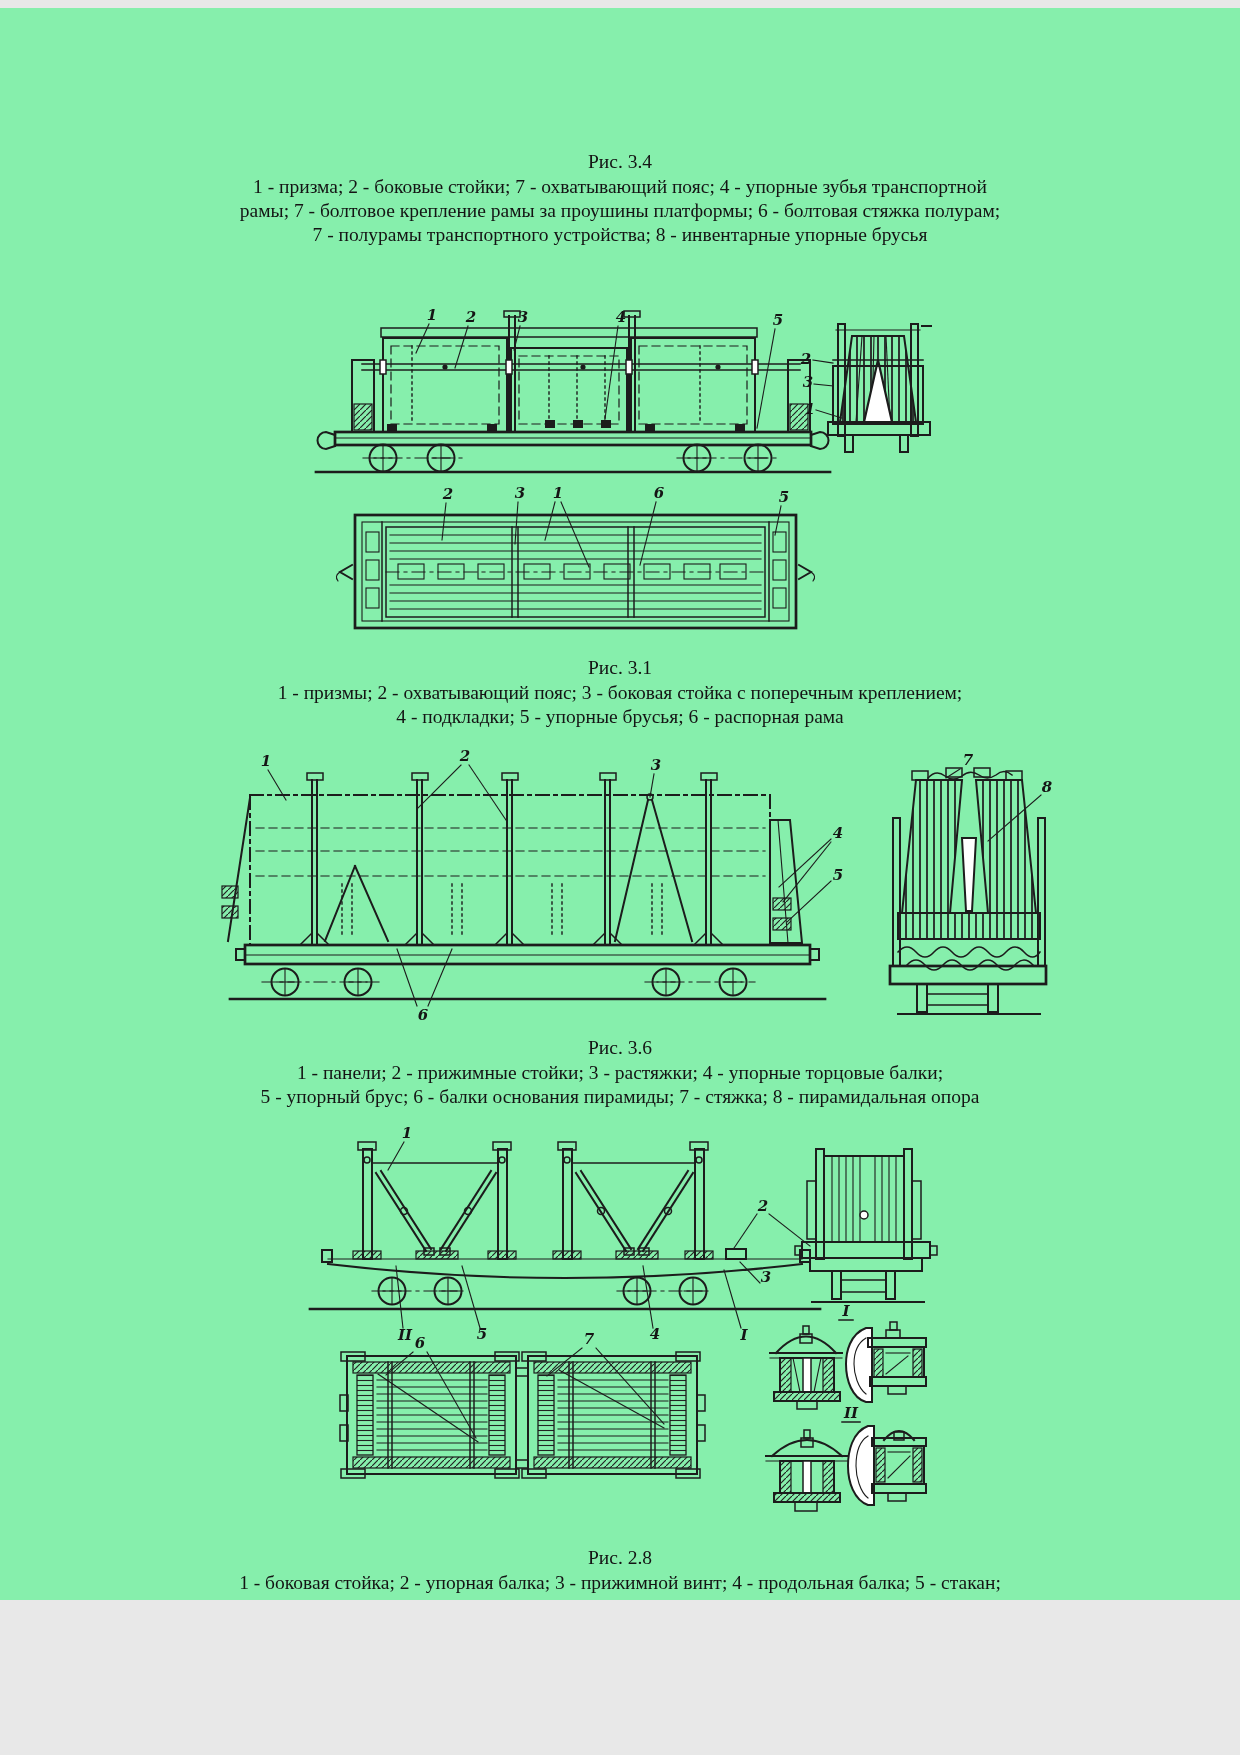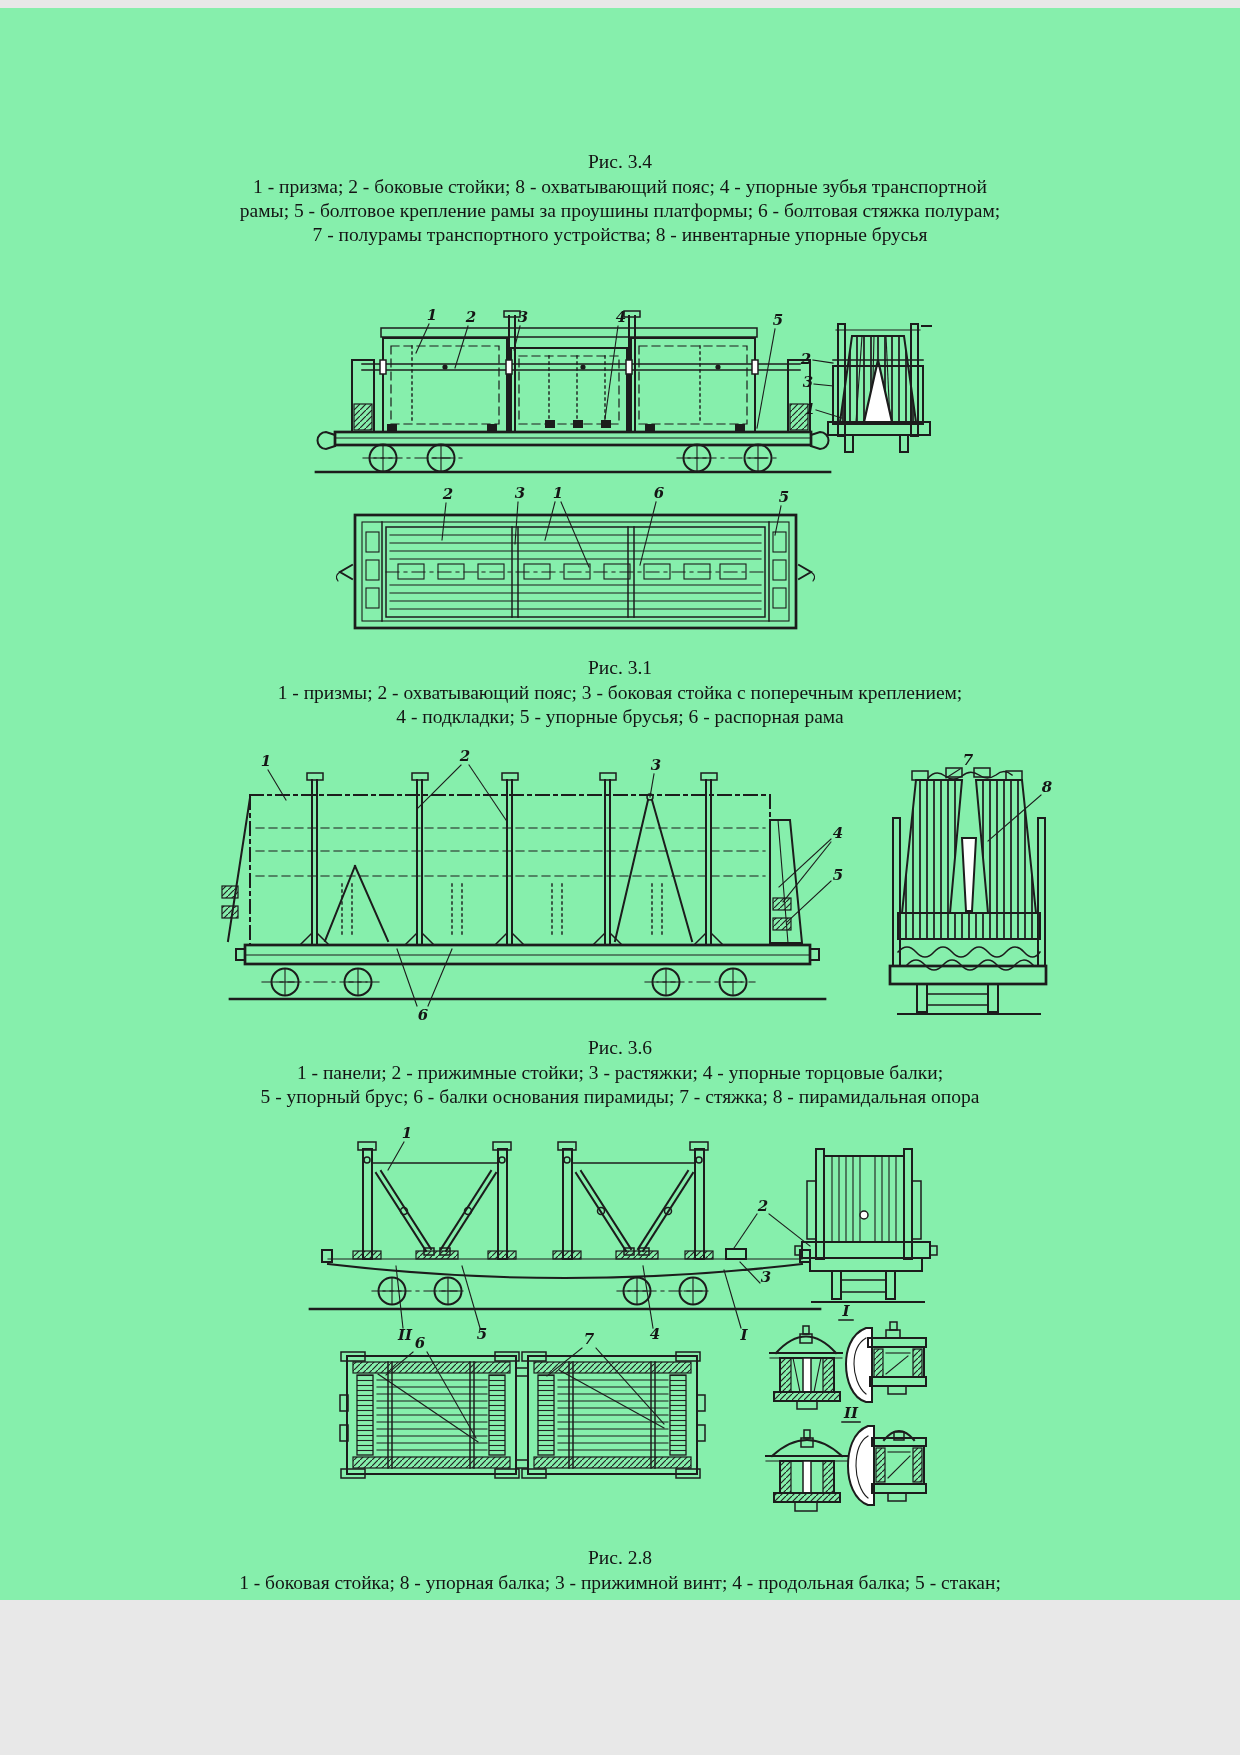--- a/index.html
+++ b/index.html
@@ -44,22 +44,22 @@
       <line x1="0" y1="-13.5" x2="0" y2="13.5" class="w1"></line>
       <line x1="-9" y1="0" x2="9" y2="0" class="w1"></line>
     </g>
   </defs>
 </svg>
 
 <div class="page">
 
   <div class="caption" style="top:142px">
     <div class="cap-title">Рис. 3.4</div>
-    <div>1 - призма; 2 - боковые стойки; 8 - охватывающий пояс; 4 - упорные зубья транспортной</div>
-    <div>рамы; 5 - болтовое крепление рамы за проушины платформы; 6 - болтовая стяжка полурам;</div>
+    <div>1 - призма; 2 - боковые стойки; 7 - охватывающий пояс; 4 - упорные зубья транспортной</div>
+    <div>рамы; 7 - болтовое крепление рамы за проушины платформы; 6 - болтовая стяжка полурам;</div>
     <div>7 - полурамы транспортного устройства; 8 - инвентарные упорные брусья</div>
   </div>
 
   <svg class="fig" style="left:310px; top:295px;" width="630" height="335" viewBox="310 295 630 335">
 
     <g>
       <text class="num" x="432" y="312" text-anchor="middle">1</text>
       <text class="num" x="471" y="314" text-anchor="middle">2</text>
       <text class="num" x="523" y="314" text-anchor="middle">3</text>
       <text class="num" x="621" y="314" text-anchor="middle">4</text>
@@ -581,18 +581,18 @@
       <rect x="913" y="1440" width="9" height="34" fill="url(#hatchD)" stroke="#1c1c1c" stroke-width="1.2"></rect>
       <line class="ln w1" x1="888" y1="1444" x2="910" y2="1444"></line>
       <line class="ln w1" x1="888" y1="1470" x2="910" y2="1448"></line>
       <rect class="ln" x="872" y="1476" width="54" height="9"></rect>
       <rect class="ln w15" x="888" y="1485" width="18" height="8"></rect>
     </g>
   </svg>
 
   <div class="caption" style="top:1538px">
     <div class="cap-title">Рис. 2.8</div>
-    <div>1 - боковая стойка; 8 - упорная балка; 3 - прижимной винт; 4 - продольная балка; 5 - стакан;</div>
+    <div>1 - боковая стойка; 2 - упорная балка; 3 - прижимной винт; 4 - продольная балка; 5 - стакан;</div>
   </div>
 
   <div class="bottom-bar" style="left: 95px; right: 88px; top: 1744px; background-color: rgb(170, 196, 228);"></div>
 
 </div>
 
 </body></html>

